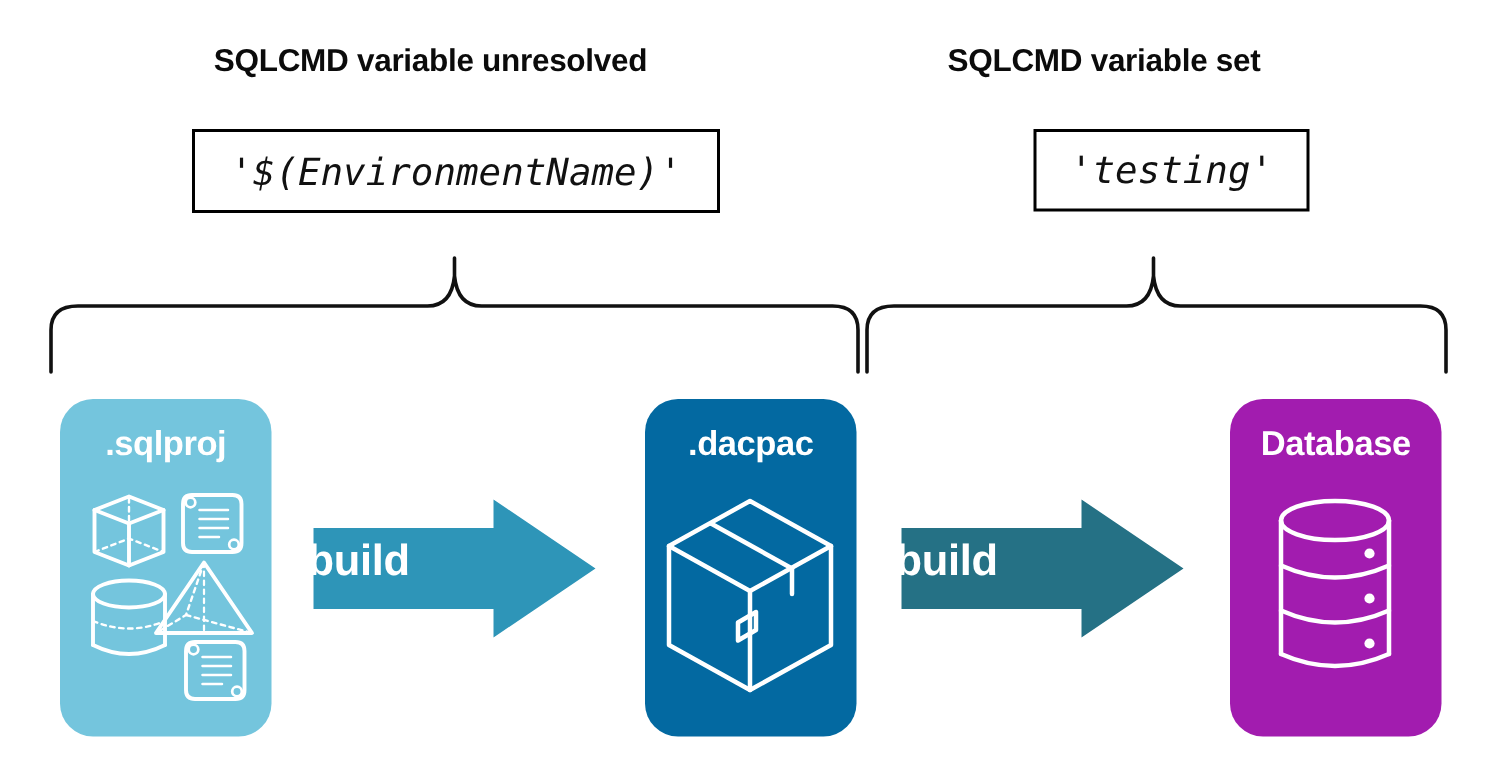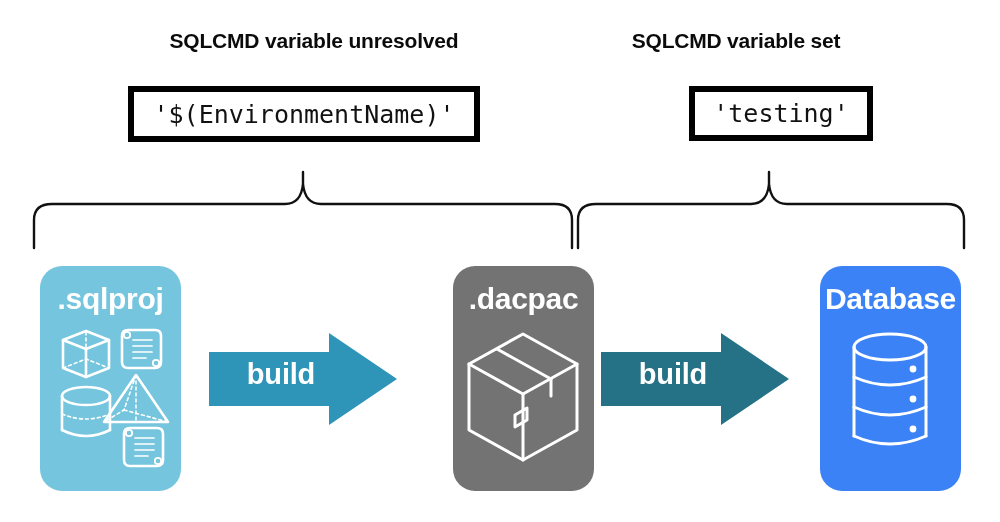--- a/index.html
+++ b/index.html
@@ -26,32 +26,33 @@
   .heading {
     position: absolute;
     font-family: "Liberation Sans", sans-serif;
     font-weight: bold;
     font-size: 21px;
     color: #0b0b0b;
     text-align: center;
     white-space: nowrap;
     letter-spacing: -0.2px;
   }
-  #heading-left  { left: 114px; top: 29px; width: 400px; text-align: center; }
+  #heading-left  { left: 87px; top: 29px; width: 400px; text-align: center; }
   #heading-right { left: 536px; top: 29px; width: 400px; }
 
   
   .code-box {
     position: absolute;
     box-sizing: border-box;
-    border: 6px solid #000000;
+    border: 2px solid #000000;
     background: #ffffff;
     display: flex;
     align-items: center;
     justify-content: center;
+    font-style: italic;
   }
   .code-box .code-text {
     font-family: "DejaVu Sans Mono", monospace;
     font-size: 25px;
     color: #111111;
     white-space: pre;
     line-height: 1;
   }
   #code-box-left  { left: 128px; top: 86px;  width: 352px; height: 56px; }
   #code-box-right { left: 689px; top: 86px;  width: 184px; height: 55px; }
@@ -69,32 +70,32 @@
   
   .artifact {
     position: absolute;
     top: 266px;
     width: 141px;
     height: 225px;
     border-radius: 22px;
     overflow: hidden;
   }
   #artifact-sqlproj  { left: 40px;  background: #74c5dd; }
-  #artifact-dacpac   { left: 430px; background: #737373; margin-left: 23px; }
-  #artifact-database { left: 820px; background: #3b82f6; }
+  #artifact-dacpac   { left: 430px; background: #0369a1; }
+  #artifact-database { left: 820px; background: #a21caf; }
 
   .artifact-label {
     position: absolute;
     top: 16px;
     left: 0;
     width: 100%;
     text-align: center;
     font-family: "Liberation Sans", sans-serif;
     font-weight: bold;
-    font-size: 30px;
+    font-size: 23px;
     color: #ffffff;
     letter-spacing: -0.3px;
     white-space: nowrap;
   }
   .artifact-art {
     position: absolute;
     left: 0;
     top: 52px;
     width: 141px;
     height: 160px;
@@ -108,21 +109,21 @@
     height: 98px;
   }
   #arrow-build  { left: 205px; }
   #arrow-deploy { left: 597px; }
   .arrow-wrap svg { position: absolute; left: 0; top: 0; }
   .arrow-label {
     position: absolute;
     left: 0;
     top: 28px;
     width: 152px;
-    text-align: center;
+    text-align: left;
     font-family: "Liberation Sans", sans-serif;
     font-weight: bold;
     font-size: 29px;
     color: #ffffff;
     letter-spacing: -0.2px;
     white-space: nowrap;
   }
 </style>
 </head>
 <body>

